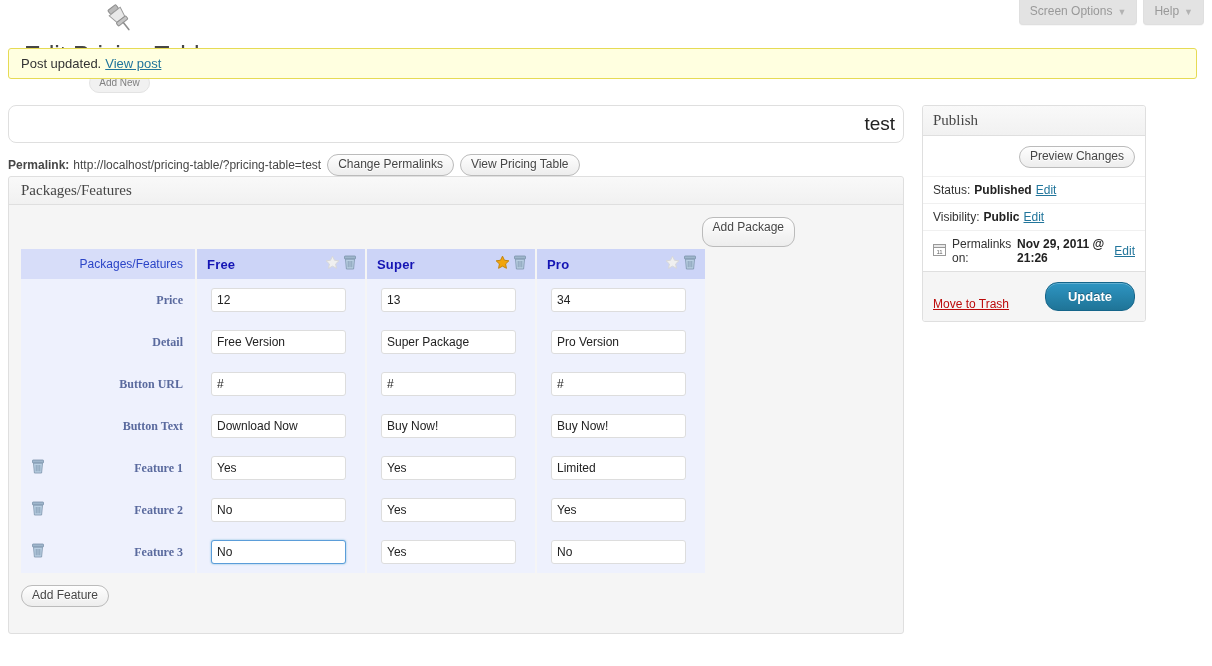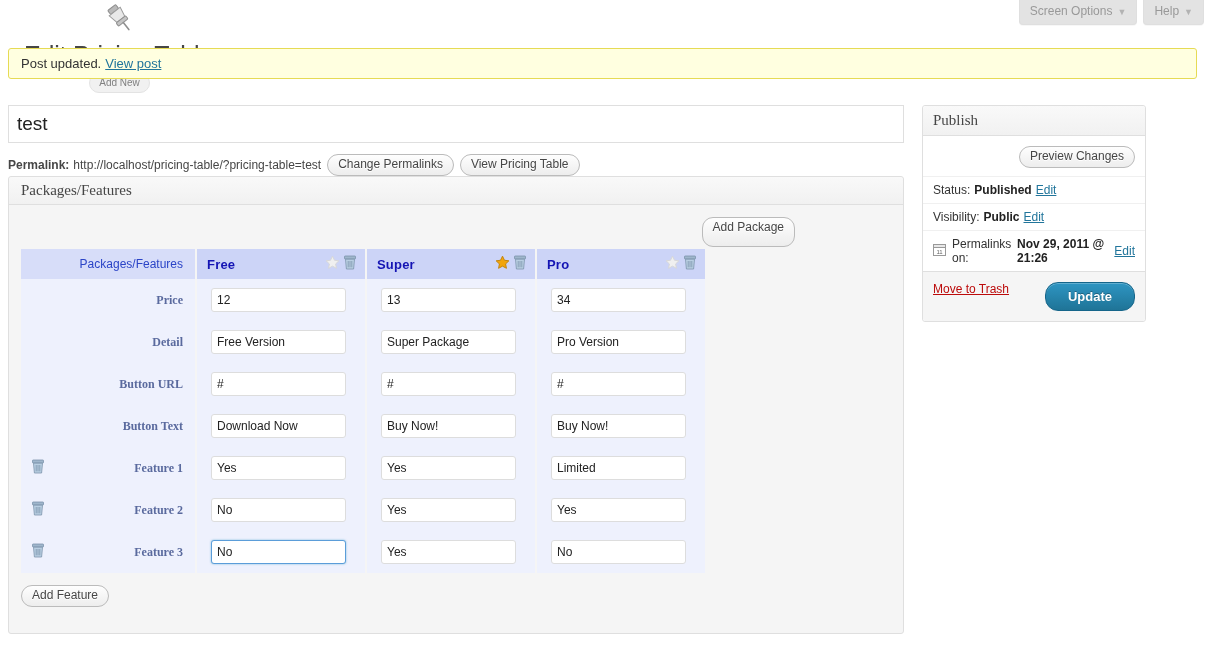--- a/index.html
+++ b/index.html
@@ -71,27 +71,28 @@
     font-size: 13px;
     color: #333;
   }
   .notice a { color: #21759b; text-decoration: underline; margin-left: 4px; }
 
   
   .col-left { position: absolute; left: 8px; top: 105px; width: 896px; }
   .title-input {
     width: 896px; height: 38px;
     border: 1px solid #dfdfdf;
-    border-radius: 0;
+    border-radius: 8px;
     background: #fff;
     font-size: 19px;
     padding: 5px 8px;
     color: #222;
     font-family: "Liberation Sans", sans-serif;
     outline: none;
+    text-align: right;
   }
   .permalink-row {
     margin-top: 11px;
     display: flex; align-items: center;
     font-size: 12px; color: #666;
     height: 22px;
   }
   .permalink-label { font-weight: bold; color: #464646; margin-right: 4px; }
   .permalink-url { color: #464646; }
   .pill-btn {
@@ -229,21 +230,21 @@
     border-top: 1px solid #f0f0f0;
     font-size: 12px; color: #333;
     display: flex; align-items: center; gap: 4px;
   }
   .pub-line b { color: #222; }
   .pub-line a { color: #21759b; text-decoration: underline; }
   .pub-actions {
     border-top: 1px solid #dfdfdf;
     background: #f5f5f5;
     padding: 10px;
-    display: flex; align-items: flex-start; justify-content: space-between;
+    display: flex; align-items: flex-end; justify-content: space-between;
     border-radius: 0 0 3px 3px;
     min-height: 44px;
   }
   .trash-link {
     color: #bc0b0b; text-decoration: underline; font-size: 12px;
   }
   .update-btn {
     background-image: linear-gradient(to bottom, #2e95c2, #1f7497);
     border: 1px solid #15658a;
     border-radius: 13px;

